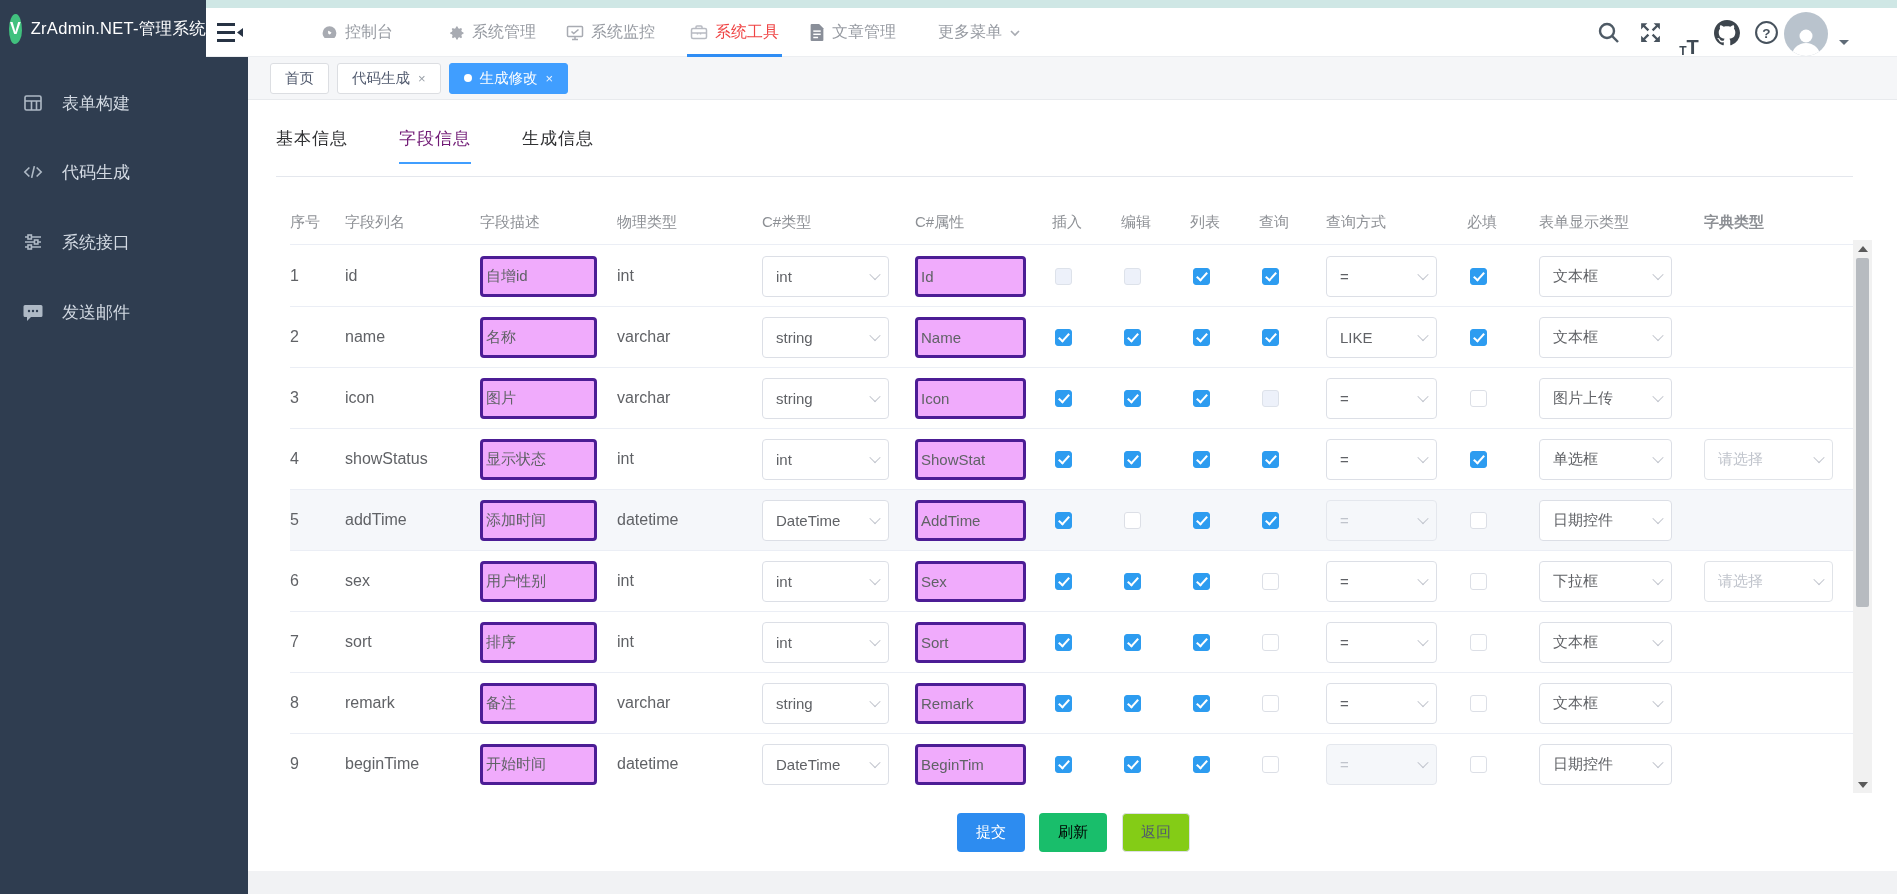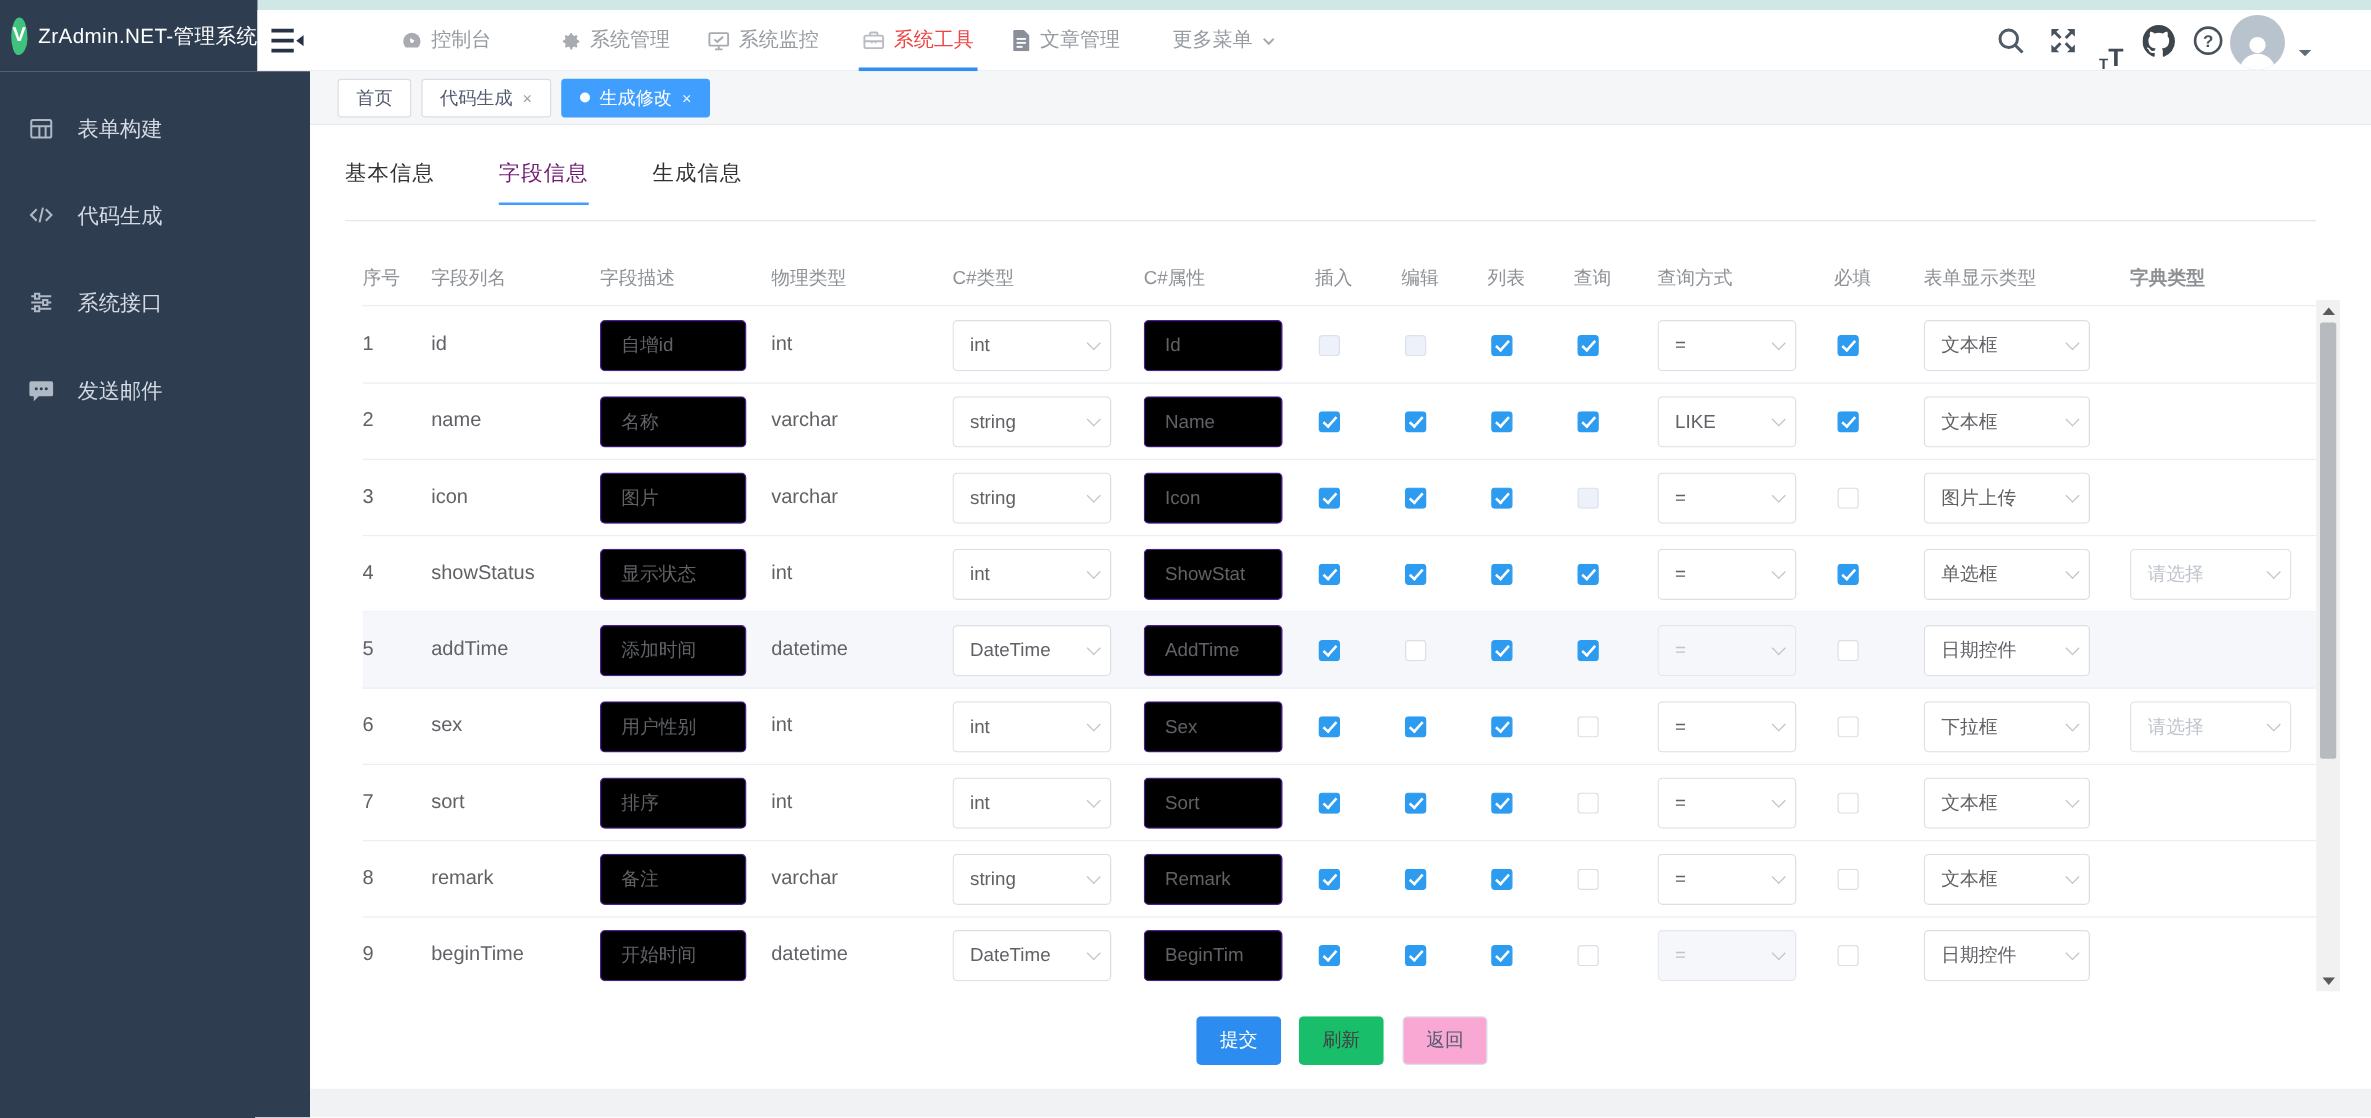--- a/index.html
+++ b/index.html
@@ -42,41 +42,41 @@
   .ctab{position:absolute;top:27px;font-size:17px;color:#303133;cursor:pointer;letter-spacing:1px;padding-bottom:14px}
   .ctab.active{color:#701a75}
   .ctab.active::after{content:"";position:absolute;left:0;right:0;bottom:0;height:2px;background:#409eff}
   #ctab-divider{left:28px;top:76px;width:1577px;height:1px;background:#e4e7ed}
   
   #thead{left:42px;top:100px;width:1563px;height:45px;display:flex;align-items:center;border-bottom:1px solid #ebeef5;font-size:15px;color:#8d9095}
   #tbody{left:42px;top:146px;width:1563px;height:547px;overflow:hidden}
   .trow{display:flex;align-items:center;height:61px;border-bottom:1px solid #ebeef5}
   .trow.hl{background:#f5f7fa}
   .c{flex:none;display:flex;align-items:center;overflow:hidden}
-  .tin{height:41px;border:1px solid #4c1d95;border-radius:4px;padding:0 16px;font-size:15px;color:#606266;font-family:inherit;background:#000000;outline:none}
+  .tin{height:41px;border:3px solid #4c1d95;border-radius:4px;padding:0 3px;font-size:15px;color:#606266;font-family:inherit;background:#f0abfc;outline:none}
   .sel{height:41px;border:1px solid #dcdfe6;border-radius:4px;background:#fff;display:inline-flex;align-items:center;justify-content:space-between;padding:0 9px 0 13px;font-size:15px;color:#606266;cursor:pointer}
   .sel i{font-style:normal;overflow:hidden;white-space:nowrap}
   .sel .chev{width:8px;height:8px;border-right:1.7px solid #c0c4cc;border-bottom:1.7px solid #c0c4cc;transform:rotate(45deg) translate(-1px,-1px);flex:none;margin-left:6px}
   .sel.dis{background:#f5f7fa;border-color:#e4e7ed;color:#c0c4cc}
   .sel.ph{color:#c0c4cc;border-color:#e0e3e8}
   .cb{width:17px;height:17px;border:1px solid #dcdfe6;border-radius:3px;background:#fff;display:inline-block;position:relative;margin-left:3px;cursor:pointer;flex:none}
   .cb.checked{background:#2d9cf0;border-color:#2d9cf0}
   .cb.checked::after{content:"";position:absolute;left:5px;top:1px;width:4px;height:9px;border:solid #fff;border-width:0 2px 2px 0;transform:rotate(42deg)}
   .cb.disabled{background:#edf1fa;border-color:#dde2ea;cursor:not-allowed}
   
   #vscroll{left:1605px;top:140px;width:19px;height:553px;background:#f1f1f1}
   .sarrow{position:absolute;left:0;width:19px;height:17px;display:flex;align-items:center;justify-content:center;cursor:pointer}
   .tri-up{width:0;height:0;border:5px solid transparent;border-bottom:6px solid #5a5a5a;margin-top:-5px}
   .tri-dn{width:0;height:0;border:5px solid transparent;border-top:6px solid #5a5a5a;margin-bottom:-5px}
   #sthumb{position:absolute;left:3px;top:18px;width:13px;height:349px;background:#b7bbc0;border-radius:2px;cursor:pointer}
   
   .btn{position:absolute;top:713px;width:68px;height:39px;border-radius:4px;font-size:15px;display:flex;align-items:center;justify-content:center;cursor:pointer;border:1px solid transparent;font-family:inherit}
   .btn.primary{background:#2d8cf0;color:#fff}
-  .btn.success{background:#19be6b;color:#404040}
-  .btn.default{background:#f9a8d4;color:#515a6e;border-color:#dcdfe6}
+  .btn.success{background:#19be6b;color:#000000}
+  .btn.default{background:#84cc16;color:#515a6e;border-color:#dcdfe6}
   svg{display:block}
 </style>
 </head>
 <body>
 
 <div class="abs" id="top-strip"></div>
 
 <div class="abs" id="logo-bar">
   <div id="logo-mark">
       <span>V</span>

